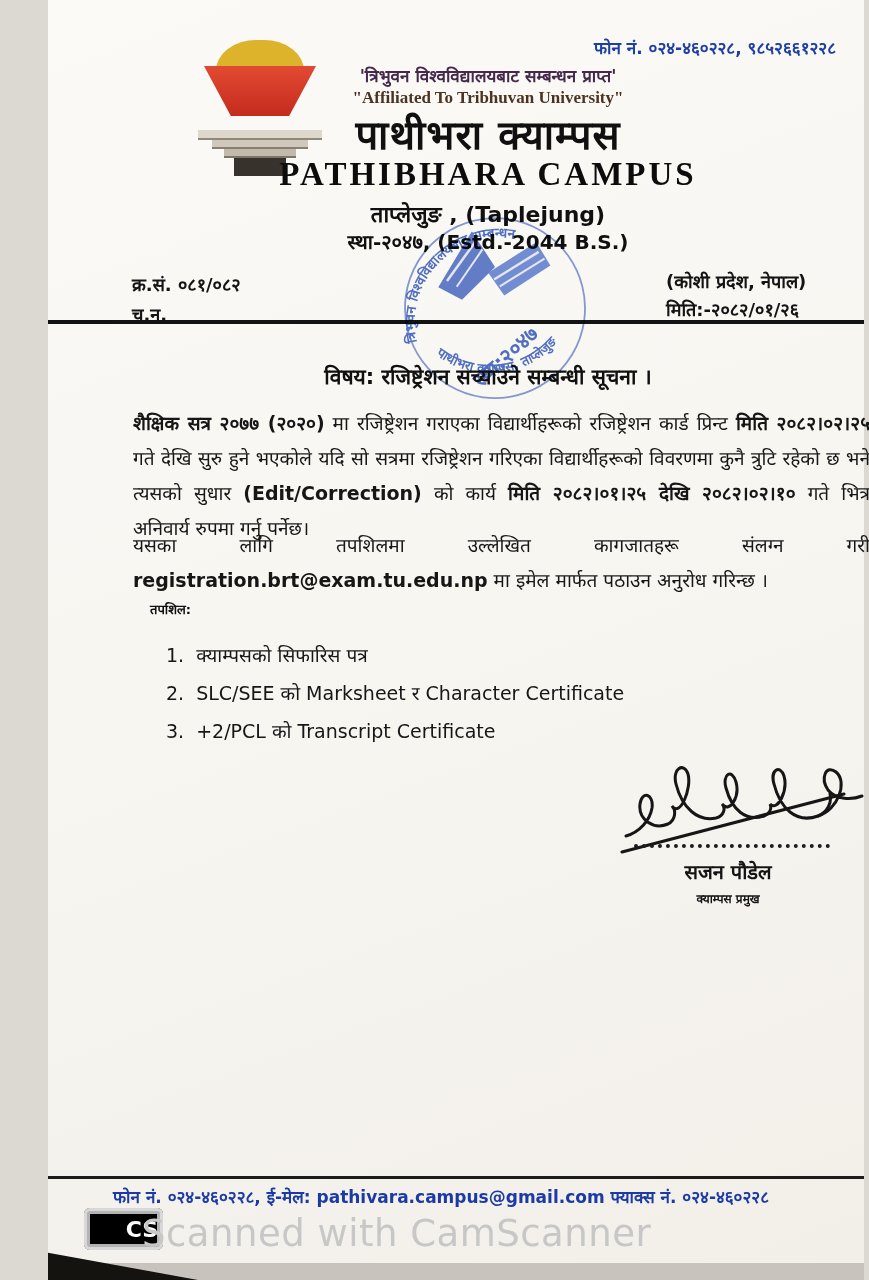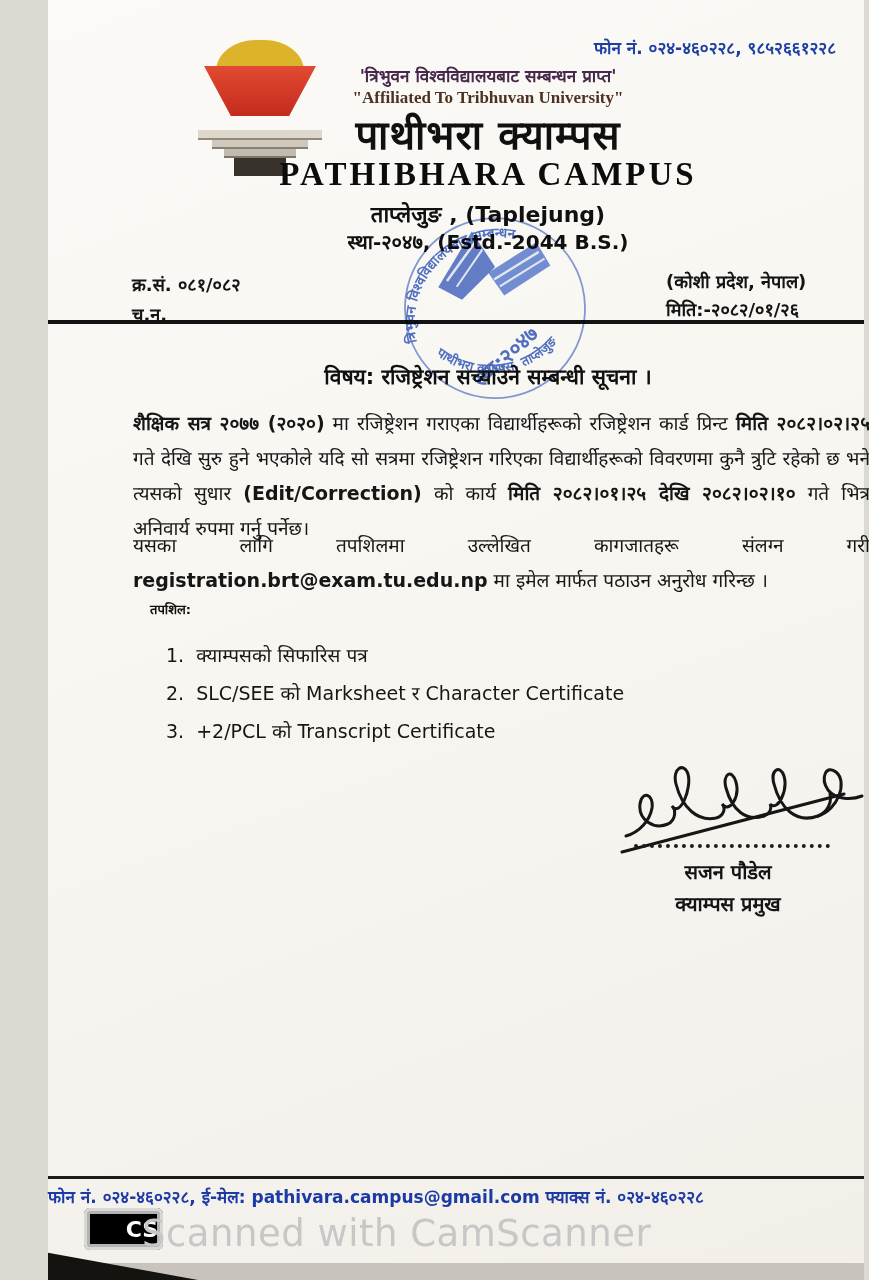--- a/index.html
+++ b/index.html
@@ -56,24 +56,24 @@
   .bold{font-weight:bold;}
   .list-head{position:absolute;left:102px;top:600px;font-size:13px;font-weight:bold;color:#101010;}
   .olist{position:absolute;left:118px;top:636px;font-size:19px;color:#161616;}
   .olist .row{display:flex;gap:12px;line-height:38px;}
   .note{position:absolute;left:58px;width:764px;top:726px;font-size:19px;line-height:35px;color:#141414;}
   
   .sig-block{position:absolute;left:560px;top:762px;width:260px;}
   .sig-svg{position:absolute;left:10px;top:0;}
   .dotline{position:absolute;left:26px;top:82px;width:196px;border-bottom:4px dotted #1c1c1c;}
   .sig-name{position:absolute;left:0;top:96px;width:240px;text-align:center;font-size:20px;font-weight:bold;color:#141414;}
-  .sig-title{position:absolute;left:0;top:128px;width:240px;text-align:center;font-size:20px;font-weight:bold;color:#141414;}
+  .sig-title{position:absolute;left:0;top:128px;width:240px;text-align:center;font-size:12px;font-weight:bold;color:#141414;}
   
   .footer-rule{position:absolute;left:0;right:0;top:1176px;height:3px;background:#1c1c1c;}
-  .footer-text{position:absolute;left:0;right:30px;top:1185px;text-align:left;font-size:17px;font-weight:bold;color:#1b3aa6;}
+  .footer-text{position:absolute;left:0;right:30px;top:1185px;text-align:center;font-size:17px;font-weight:bold;color:#1b3aa6;}
   
   .cs-badge{
     position:absolute;left:36px;top:1208px;width:42px;height:42px;background:#000000;
     border-radius:6px;box-shadow:inset 0 0 0 3px #d8d8d8, inset 0 0 0 6px #b3b3b3;
     color:#fff;font-weight:bold;font-size:22px;display:flex;align-items:center;justify-content:center;padding-left:37px;
   }
   .cs-text{position:absolute;left:94px;top:1212px;font-size:37px;color:#c7c7c7;font-weight:normal;letter-spacing:.5px;}
 </style>
 </head>
 <body>

